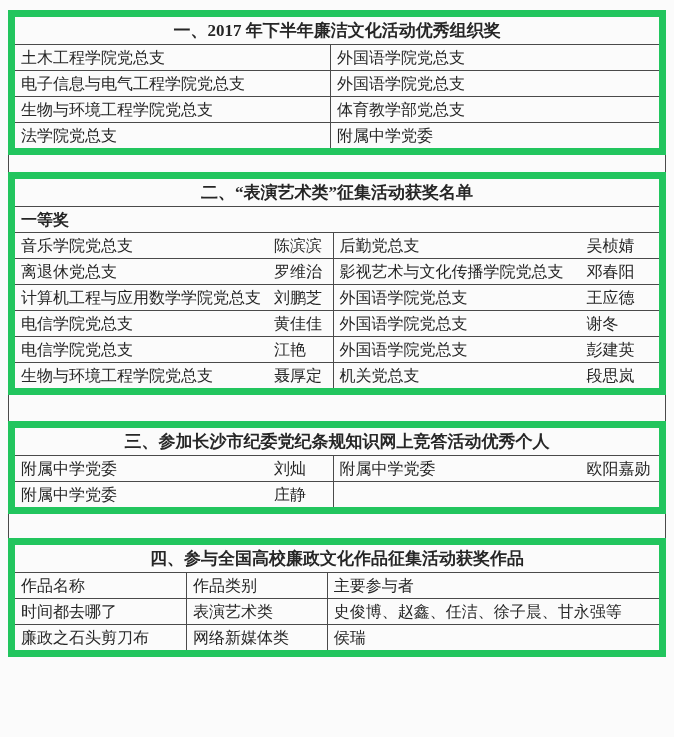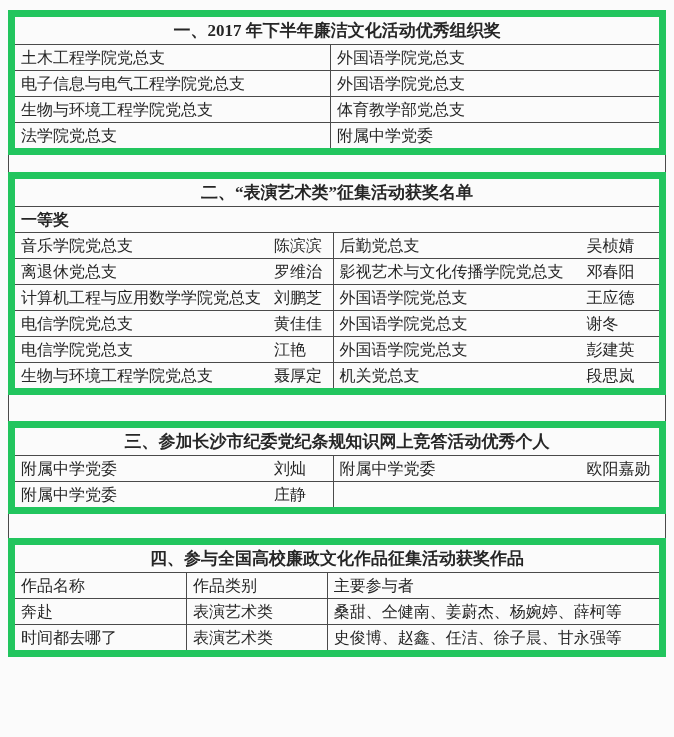--- a/index.html
+++ b/index.html
@@ -178,25 +178,25 @@
     <tbody>
         <tr class="hdr">
       <td colspan="3">四、参与全国高校廉政文化作品征集活动获奖作品</td>
     </tr>
     <tr>
       <td class="center">作品名称</td>
       <td class="center div-l">作品类别</td>
       <td class="center div-l">主要参与者</td>
     </tr>
     <tr>
-      <td class="center">奔赴</td>
-      <td class="center div-l">表演艺术类</td>
-      <td class="div-l">桑甜、仝健南、姜蔚杰、杨婉婷、薛柯等</td>
-    </tr>
-    <tr>
       <td class="center">时间都去哪了</td>
       <td class="center div-l">表演艺术类</td>
       <td class="div-l">史俊博、赵鑫、任洁、徐子晨、甘永强等</td>
     </tr>
+    <tr>
+      <td class="center">廉政之石头剪刀布</td>
+      <td class="center div-l">网络新媒体类</td>
+      <td class="div-l">侯瑞</td>
+    </tr>
   </tbody>
     </table>
 
 </div>
 
 </body></html>

